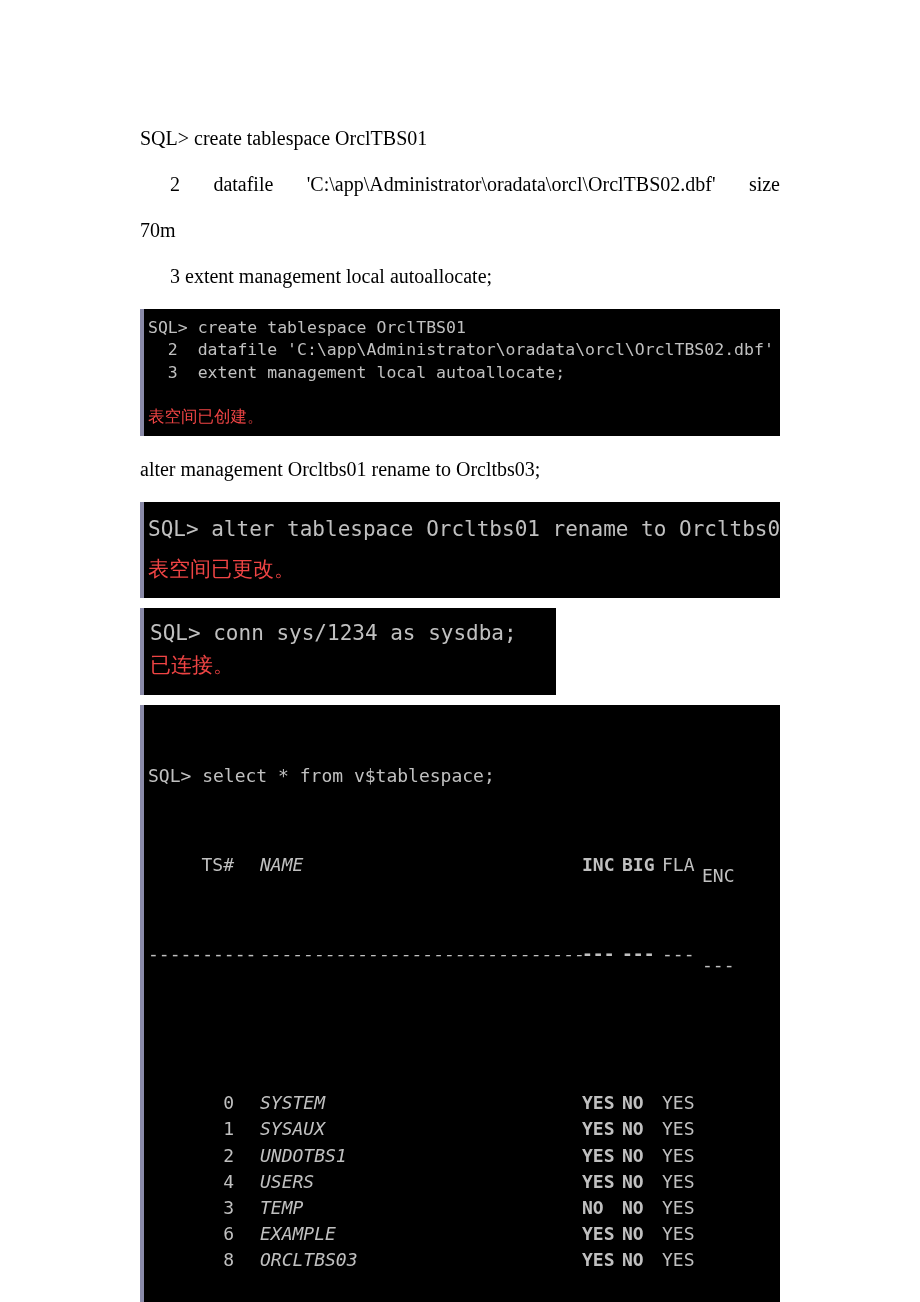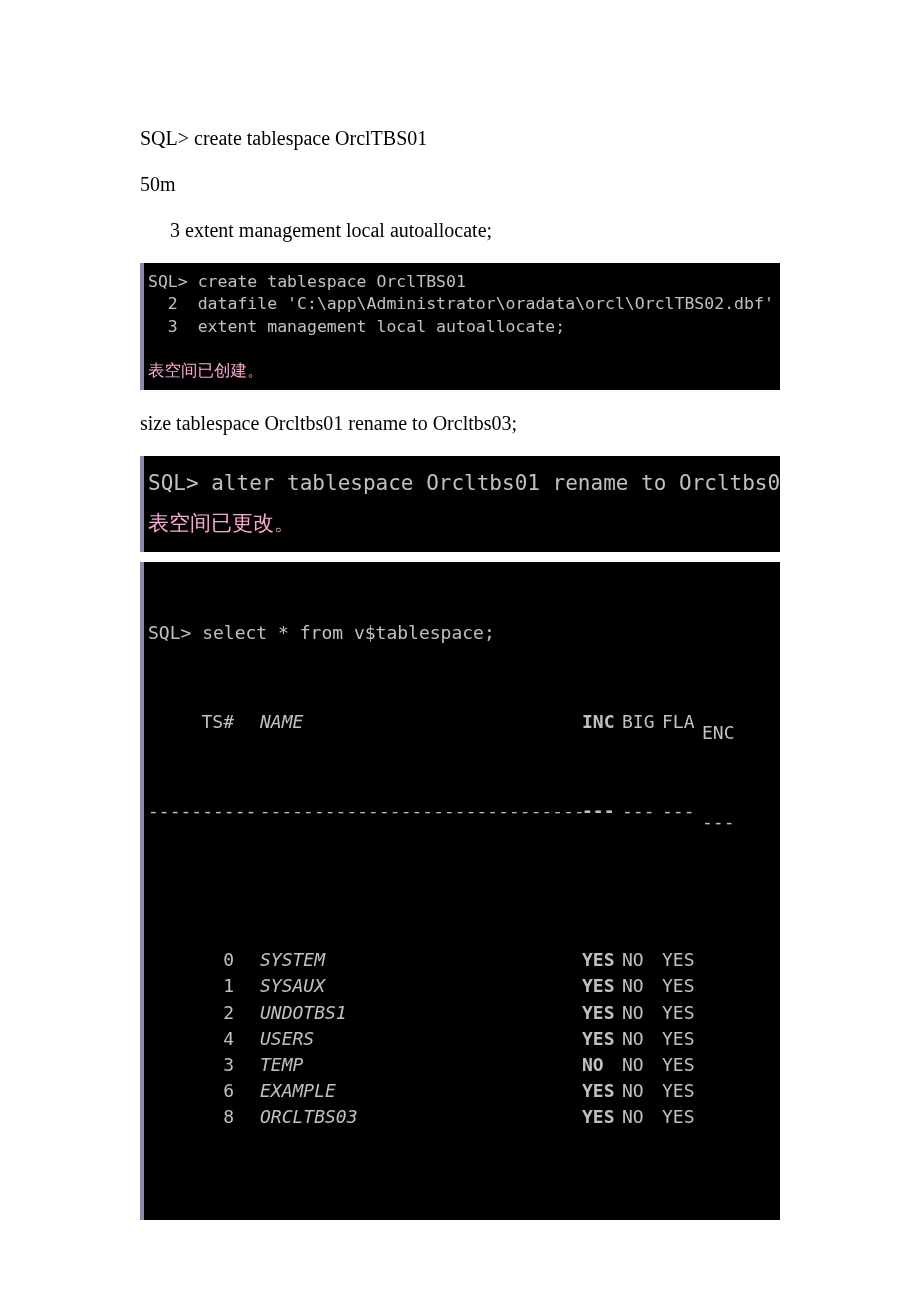--- a/index.html
+++ b/index.html
@@ -43,21 +43,21 @@
   .terminal.med {
     font-size: 21px;
     line-height: 1.9;
   }
   .terminal.med2 {
     font-size: 21px;
     line-height: 1.5;
     padding: 10px 6px 14px 6px;
   }
   .terminal .ok {
-    color: #f9a8d4;
+    color: #ef4444;
   }
   .terminal-table {
     background: #000000;
     color: #c0c0c0;
     font-family: "SimSun", "NSimSun", monospace;
     font-size: 18px;
     line-height: 1.45;
     padding: 6px 4px 12px 4px;
     margin: 0 0 14px 0;
     border-left: 4px solid #8a8aa8;
@@ -69,51 +69,54 @@
   }
   .terminal-table .sep-row {
     display: flex;
   }
   .terminal-table .data-row {
     display: flex;
   }
   .terminal-table .col-ts { width: 86px; text-align: right; padding-right: 26px; }
   .terminal-table .col-name { width: 322px; font-style: italic; }
   .terminal-table .col-inc { width: 40px; font-weight: bold; }
-  .terminal-table .col-big { width: 40px; }
+  .terminal-table .col-big { width: 40px; font-weight: bold; }
   .terminal-table .col-fla { width: 40px; }
   .terminal-table .col-enc { width: 40px; margin-top: 11px; }
   .terminal-table .toprow {
     margin-bottom: 10px;
   }
   .gap {
     height: 8px;
   }
 </style>
 </head>
 <body>
 
 <div class="page">
 
   <p class="body-text">SQL&gt; create tablespace OrclTBS01</p>
-  <p class="body-text">50m</p>
+  <p class="body-text justify indent"><span>2    datafile  'C:\app\Administrator\oradata\orcl\OrclTBS02.dbf'  size</span></p>
+  <p class="body-text">70m</p>
   <p class="body-text indent">3   extent management local autoallocate;</p>
 
   <div class="terminal small"><span>SQL&gt; create tablespace OrclTBS01</span>
 <span>  2  datafile 'C:\app\Administrator\oradata\orcl\OrclTBS02.dbf' size 50m</span>
 <span>  3  extent management local autoallocate;</span>
 
 <span class="ok">表空间已创建。</span></div>
 
-  <p class="body-text">size tablespace Orcltbs01 rename to Orcltbs03;</p>
+  <p class="body-text">alter management Orcltbs01 rename to Orcltbs03;</p>
 
   <div class="terminal med"><span>SQL&gt; alter tablespace Orcltbs01 rename to Orcltbs03;</span>
 <span class="ok">表空间已更改。</span></div>
 
 
+  <div class="terminal med2" style="width:400px"><span>SQL&gt; conn sys/1234 as sysdba;</span>
+<span class="ok">已连接。</span></div>
 
   <div class="terminal-table">
     <div class="toprow">SQL&gt; select * from v$tablespace;</div>
     <div class="hdr-row">
       <span class="col-ts">TS#</span>
       <span class="col-name">NAME</span>
       <span class="col-inc">INC</span>
       <span class="col-big">BIG</span>
       <span class="col-fla">FLA</span>
       <span class="col-enc">ENC</span>

